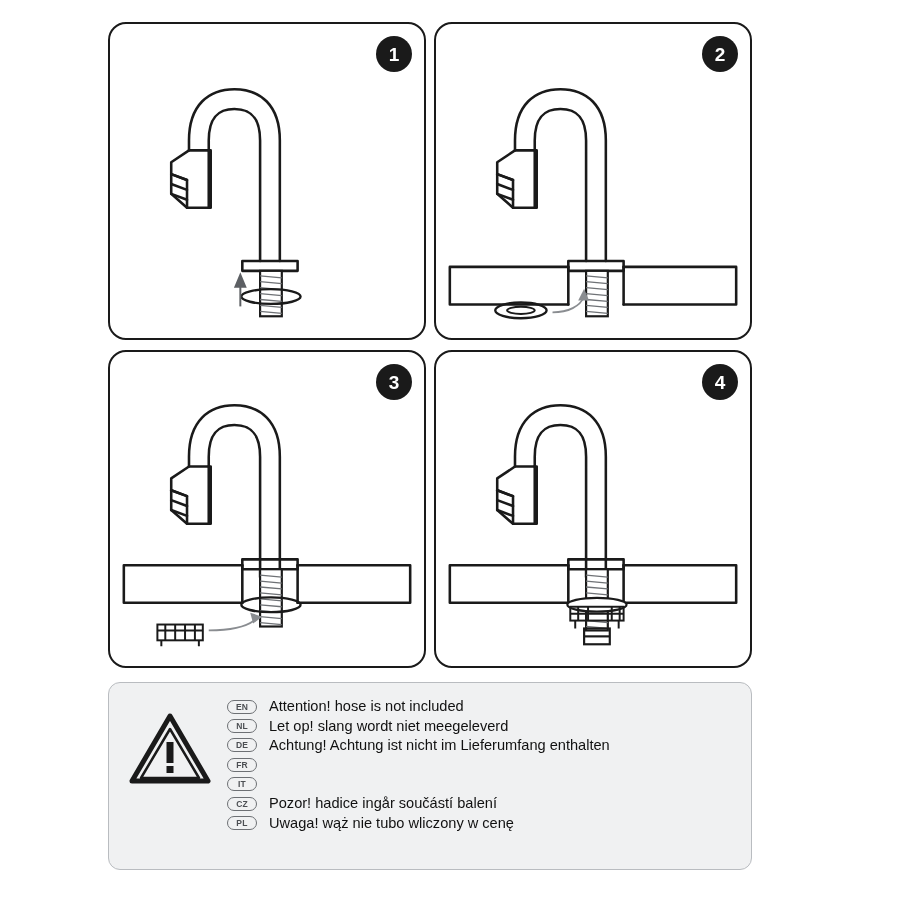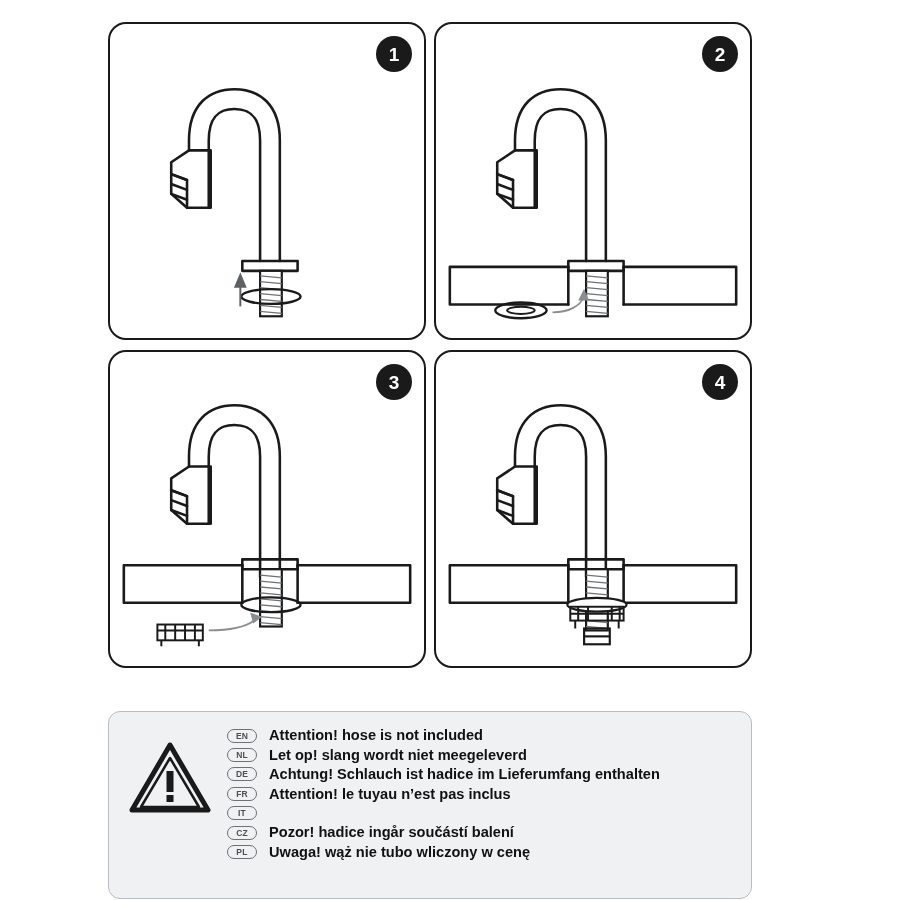--- a/index.html
+++ b/index.html
@@ -55,21 +55,21 @@
     top: 0;
     width: 100%;
     height: 100%;
     display: block;
   }
 
   
   #warning-box {
     position: absolute;
     left: 108px;
-    top: 711px;
+    top: 682px;
     width: 644px;
     height: 188px;
     box-sizing: border-box;
     border: 1.5px solid #b9bcc0;
     border-radius: 12px;
     background: #f0f1f2;
   }
   #warning-icon {
     position: absolute;
     left: 20px;
@@ -101,21 +101,21 @@
     letter-spacing: 0.2px;
     display: flex;
     align-items: center;
     justify-content: center;
     box-sizing: border-box;
     background: #f0f1f2;
     margin-right: 12px;
   }
   .lang-text {
     font-size: 14.6px;
-    font-weight: bold;
+    font-weight: normal;
     color: #111111;
     white-space: nowrap;
     line-height: 1;
     text-align: center;
   }
 </style>
 </head>
 <body>
 
 <div class="sheet">
@@ -271,25 +271,24 @@
       <div class="lang-row">
         <span class="lang-code">EN</span>
         <span class="lang-text">Attention! hose is not included</span>
       </div>
       <div class="lang-row">
         <span class="lang-code">NL</span>
         <span class="lang-text">Let op! slang wordt niet meegeleverd</span>
       </div>
       <div class="lang-row">
         <span class="lang-code">DE</span>
-        <span class="lang-text">Achtung! Schlauch ist hadice im Lieferumfang enthalten</span>
+        <span class="lang-text">Achtung! Achtung ist nicht im Lieferumfang enthalten</span>
       </div>
       <div class="lang-row">
         <span class="lang-code">FR</span>
-        <span class="lang-text">Attention! le tuyau n’est pas inclus</span>
       </div>
       <div class="lang-row">
         <span class="lang-code">IT</span>
       </div>
       <div class="lang-row">
         <span class="lang-code">CZ</span>
         <span class="lang-text">Pozor! hadice ingår součástí balení</span>
       </div>
       <div class="lang-row">
         <span class="lang-code">PL</span>

